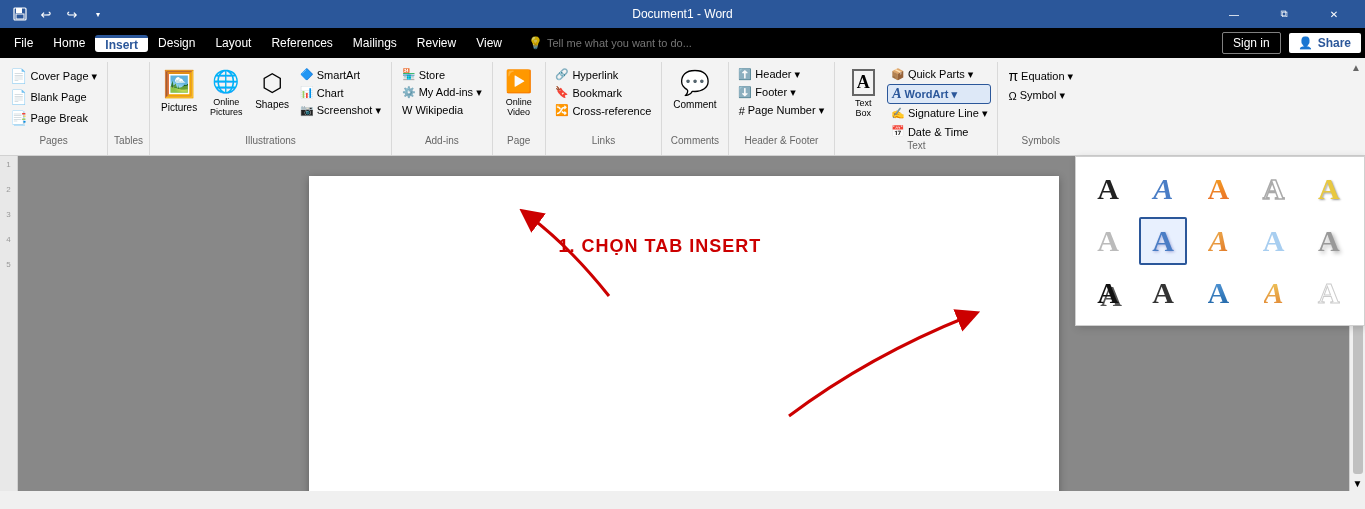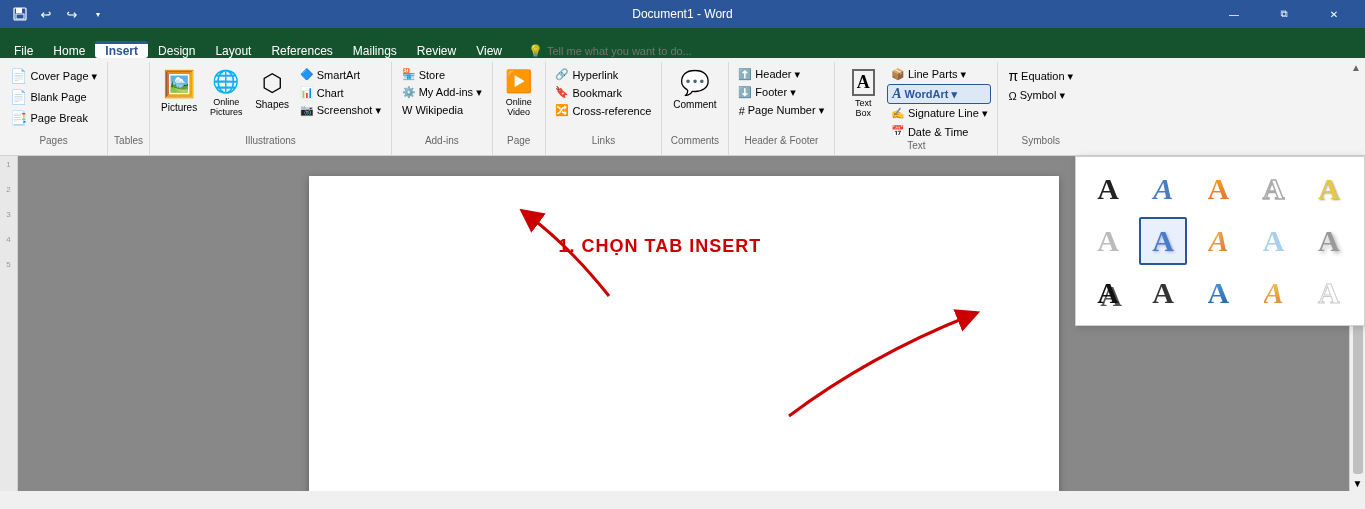--- a/index.html
+++ b/index.html
@@ -25,24 +25,24 @@
     .title-bar-center { font-size: 12px; font-weight: 400; position: absolute; left: 50%; transform: translateX(-50%); }
     .title-bar-right { display: flex; align-items: center; gap: 4px; margin-left: auto; }
     .win-btn { width: 46px; height: 28px; display: flex; align-items: center; justify-content: center; font-size: 10px; cursor: pointer; }
 
     
     .quick-access { display: flex; align-items: center; gap: 2px; }
     .qa-btn { width: 24px; height: 24px; display: flex; align-items: center; justify-content: center; border-radius: 2px; cursor: pointer; color: white; font-size: 13px; }
 
     
     .menu-bar {
-      background: #14532d;
+      background: #000000;
       height: 30px;
       display: flex;
-      align-items: flex-end;
+      align-items: center;
       padding: 0 4px;
     }
     .menu-item {
       padding: 0 10px;
       display: flex;
       align-items: center;
       color: white;
       font-size: 12px;
       cursor: pointer;
       border-radius: 3px;
@@ -262,20 +262,27 @@
   <div class="menu-item">References</div>
   <div class="menu-item">Mailings</div>
   <div class="menu-item">Review</div>
   <div class="menu-item">View</div>
 
   <div class="tell-me" style="display:flex;align-items:center;gap:4px;padding:0 8px;color:rgba(255,255,255,0.8);">
     <span style="font-size:12px;">💡</span>
     <input type="text" style="background: transparent; border: none; color: rgba(255, 255, 255, 0.8); font-size: 11px; outline: none; width: 160px;" placeholder="Tell me what you want to do...">
   </div>
 
+  <div class="menu-right">
+    <div class="sign-in-btn">Sign in</div>
+    <div class="share-btn">
+      <span>👤</span>
+      <span>Share</span>
+    </div>
+  </div>
 </div>
 
 <div class="ribbon">
 
   <div class="ribbon-group">
     <div class="ribbon-group-content">
       <div class="ribbon-col">
         <div class="ribbon-btn-small">
           <span style="font-size:14px;">📄</span>
           <span>Cover Page ▾</span>
@@ -411,21 +418,21 @@
 
   <div class="ribbon-group">
     <div class="ribbon-group-content">
       <div class="ribbon-btn" style="min-width:44px;">
         <span style="font-size:22px; border:2px solid #666; padding:1px 3px; font-family:serif; font-weight:bold; font-size:18px;">A</span>
         <span class="label" style="font-size:9px;">Text<br>Box</span>
       </div>
       <div class="ribbon-col">
         <div class="ribbon-btn-small">
           <span>📦</span>
-          <span>Line Parts ▾</span>
+          <span>Quick Parts ▾</span>
         </div>
         <div class="ribbon-btn-small wordart-btn-active" style="background:#dde8f7; border:2px solid #2b579a; border-radius:3px; padding:1px 4px;">
           <span style="font-size:14px; color:#2b579a; font-style:italic; font-weight:bold; font-family:'Times New Roman',serif;">A</span>
           <span style="color:#2b579a; font-weight:600;">WordArt ▾</span>
         </div>
         <div class="ribbon-btn-small">
           <span>✍️</span>
           <span>Signature Line ▾</span>
         </div>
         <div class="ribbon-btn-small">

